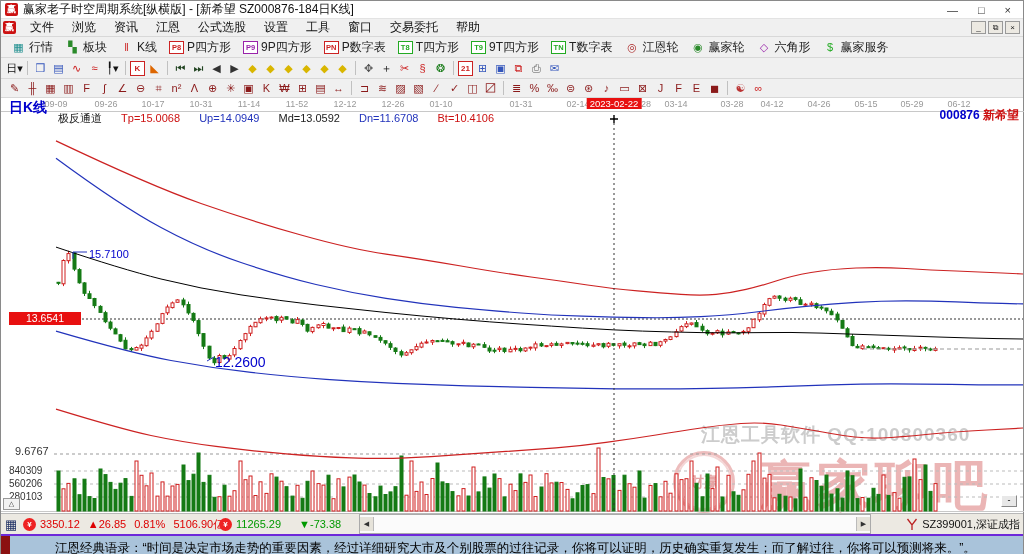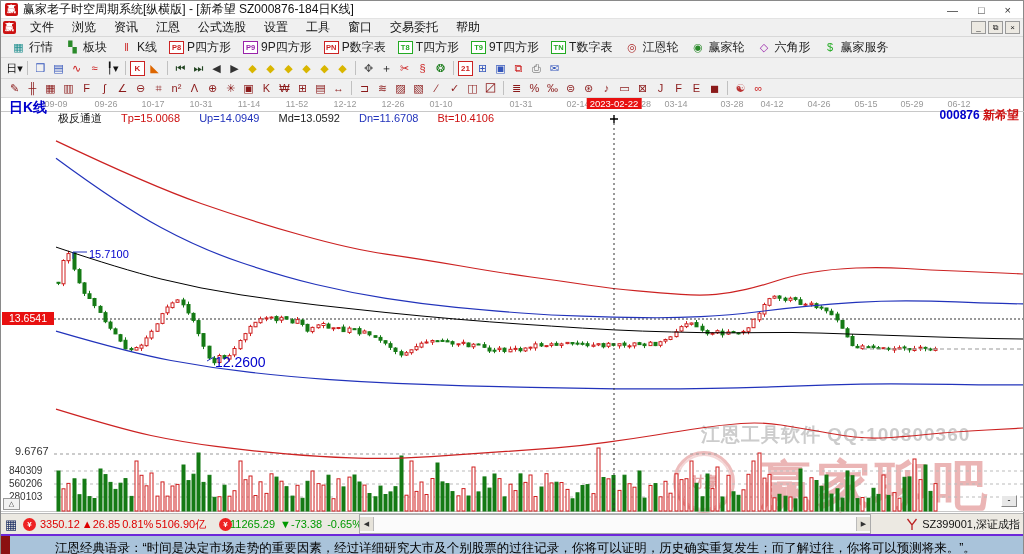--- a/index.html
+++ b/index.html
@@ -34,21 +34,21 @@
 #chart-svg{position:absolute;left:0;top:0;z-index:1}
 .ov{position:absolute;z-index:2;white-space:nowrap}
 .dt{position:absolute;top:1px;font-size:9px;color:#999;transform:translateX(-50%);z-index:2;white-space:nowrap}
 .dth{background:#e81010;color:#fff;padding:0 3px;line-height:11px;top:0;font-size:9.5px;z-index:3}
 #kline-label{left:8px;top:1px;color:#0000cc;font-weight:bold;font-size:14px}
 #ind-row{left:57px;top:13px;font-size:11px}
 #ind-row span{margin-right:16px}
 .c-red{color:#cc1111}.c-blue{color:#2233bb}.c-blk{color:#222}
 #stock-label{right:4px;top:9px;font-size:12px;font-weight:bold}
 #stock-label .code{color:#0000cc}#stock-label .name{color:#cc1111}
-#price-tag{left:1px;top:214px;width:52px;background:#e81010;color:#fff;font-size:10.5px;
+#price-tag{left:8px;top:214px;width:72px;background:#e81010;color:#fff;font-size:10.5px;
   text-align:center;line-height:13px}
 #high-label{left:88px;top:150px;color:#0000cc;font-size:11px}
 #low-label{left:214px;top:256px;color:#0000cc;font-size:14px}
 #axis-label{left:14px;top:347px;color:#333;font-size:11px}
 .vlab{left:8px;color:#333;font-size:10px}
 #wm-qq{left:700px;top:324px;font-size:19px;color:#cccccc;letter-spacing:1px;z-index:0;font-weight:bold}
 #wm-brand{left:758px;top:352px;font-size:54px;font-weight:bold;color:rgba(210,90,90,.45);
   letter-spacing:4px;z-index:0}
 #wm-seal{left:672px;top:353px;width:62px;height:62px;border:3px solid rgba(210,90,90,.4);
   border-radius:50%;z-index:0;display:flex;align-items:center;justify-content:center;
@@ -58,22 +58,22 @@
   font-size:7px;line-height:10px;text-align:center;z-index:2;color:#333}
 #minus-btn{left:1000px;top:397px;width:16px;height:12px;border:1px solid #888;
   border-top-color:#fff;border-left-color:#fff;background:#e8e8e8;font-size:9px;
   line-height:9px;text-align:center;z-index:2}
 #statusbar{height:21px;position:relative;background:#ece9e2;border-top:1px solid #b8b8b8;font-size:11px}
 #statusbar>div{position:absolute;top:0;height:20px;display:flex;align-items:center}
 #sb-table{left:4px;font-size:13px;color:#223366}
 .badge{width:13px;height:13px;border-radius:50%;background:#e22;color:#fff;font-size:8px;
   line-height:13px;text-align:center;font-weight:bold;flex:none}
 #sb-b1{left:22px;top:3px}#sb-b2{left:218px;top:3px}
-#sb-q1{left:39px;color:#dd0000;gap:2px}
-#sb-q2{left:229px;color:#009900;gap:5px}
+#sb-q1{left:39px;color:#dd0000;gap:8px}
+#sb-q2{left:235px;color:#009900;gap:18px}
 #sb-scroll{left:358px;width:512px;top:2px;height:16px;border:1px solid #aaa;background:#fbfbfb}
 .sarr{width:14px;height:14px;background:#e6e3da;font-size:7px;display:flex;align-items:center;
   justify-content:center;color:#333;flex:none}
 .sarr.l{border-right:1px solid #bbb}
 .sarr.r{margin-left:auto;border-left:1px solid #bbb}
 #sb-right{right:3px;gap:4px;color:#111}
 #messagebar{height:27px;background:#a9c3da;border-top:2px solid #6d28d9;position:relative;
   display:flex;align-items:center;font-size:12.5px;font-weight:normal;color:#000}
 #msg-accent{position:absolute;left:0;top:0;width:9px;height:100%;background:#8b1111}
 #msg-text{margin-left:54px;white-space:nowrap}

